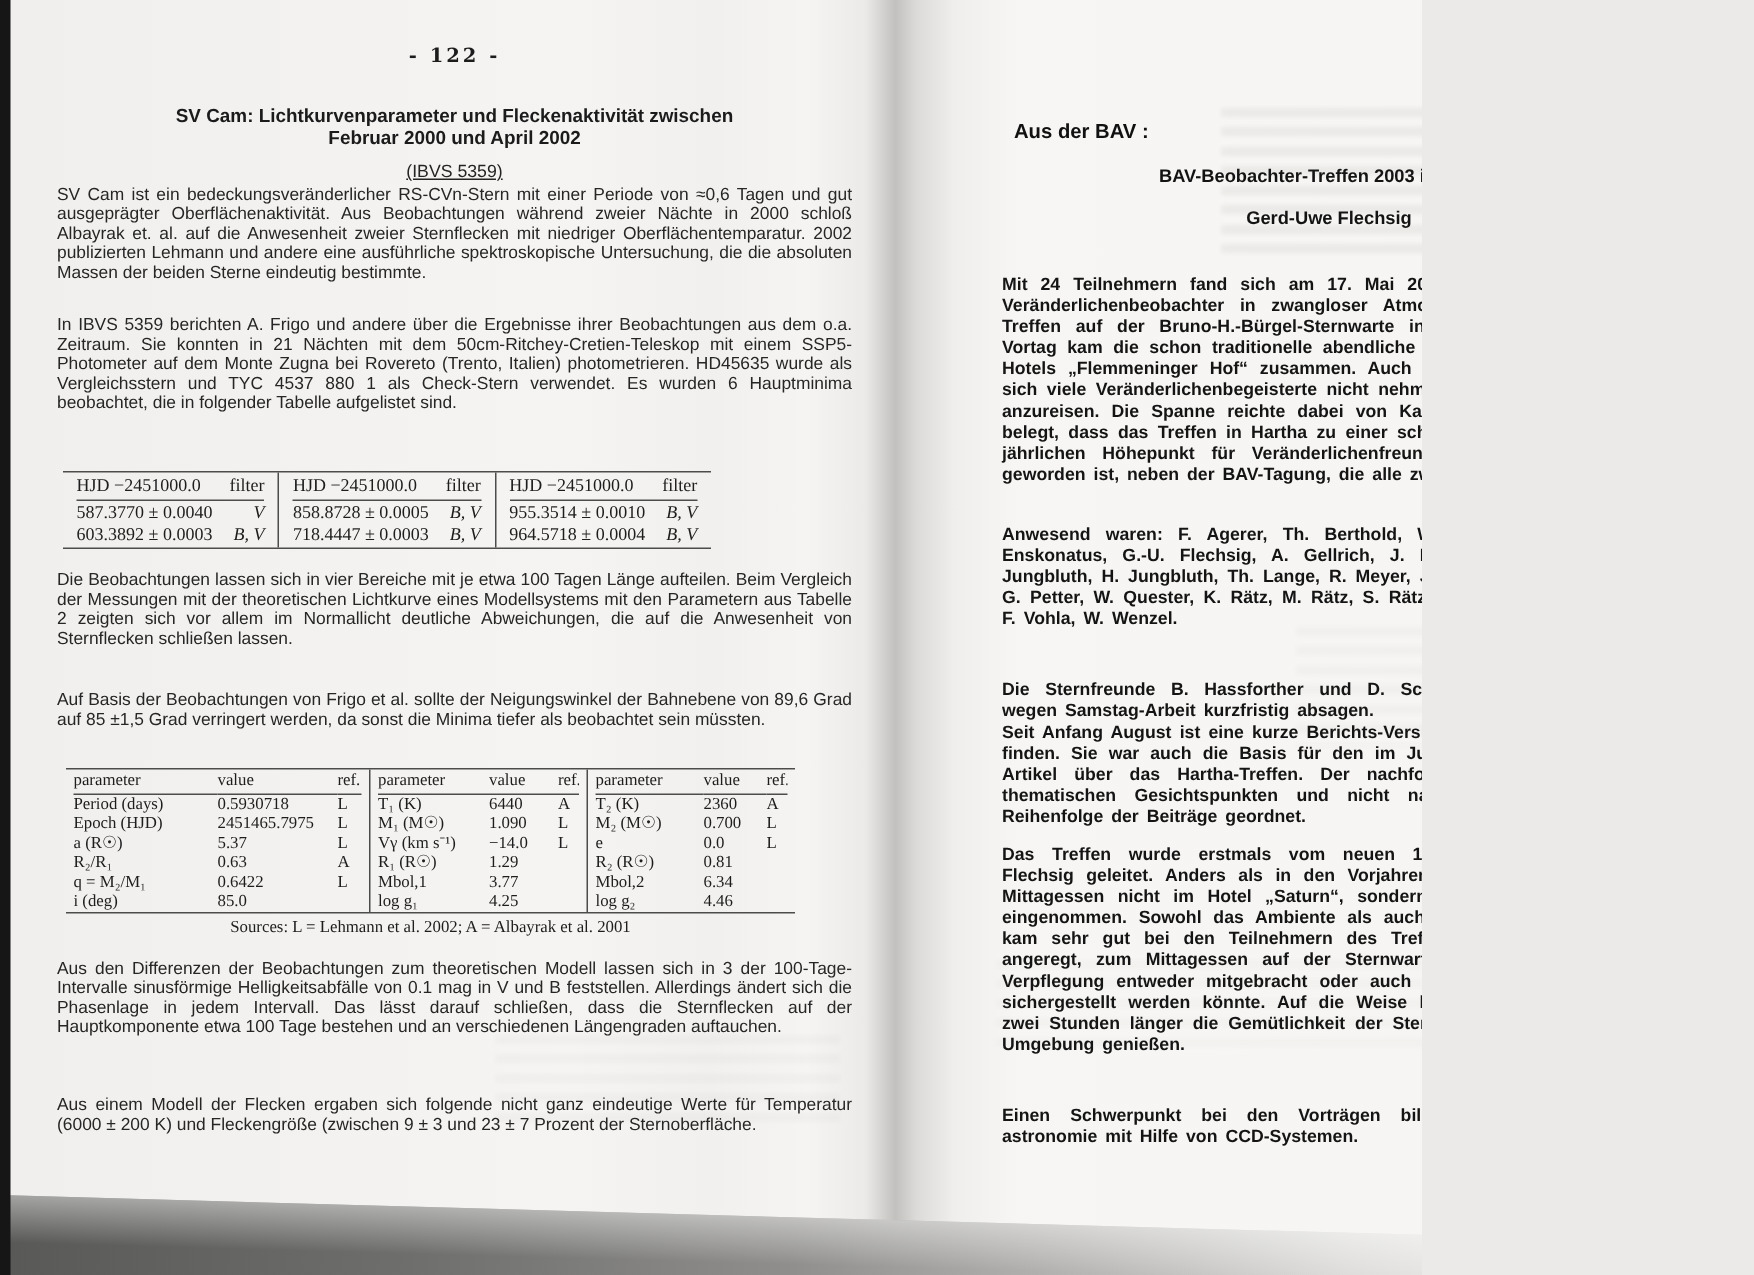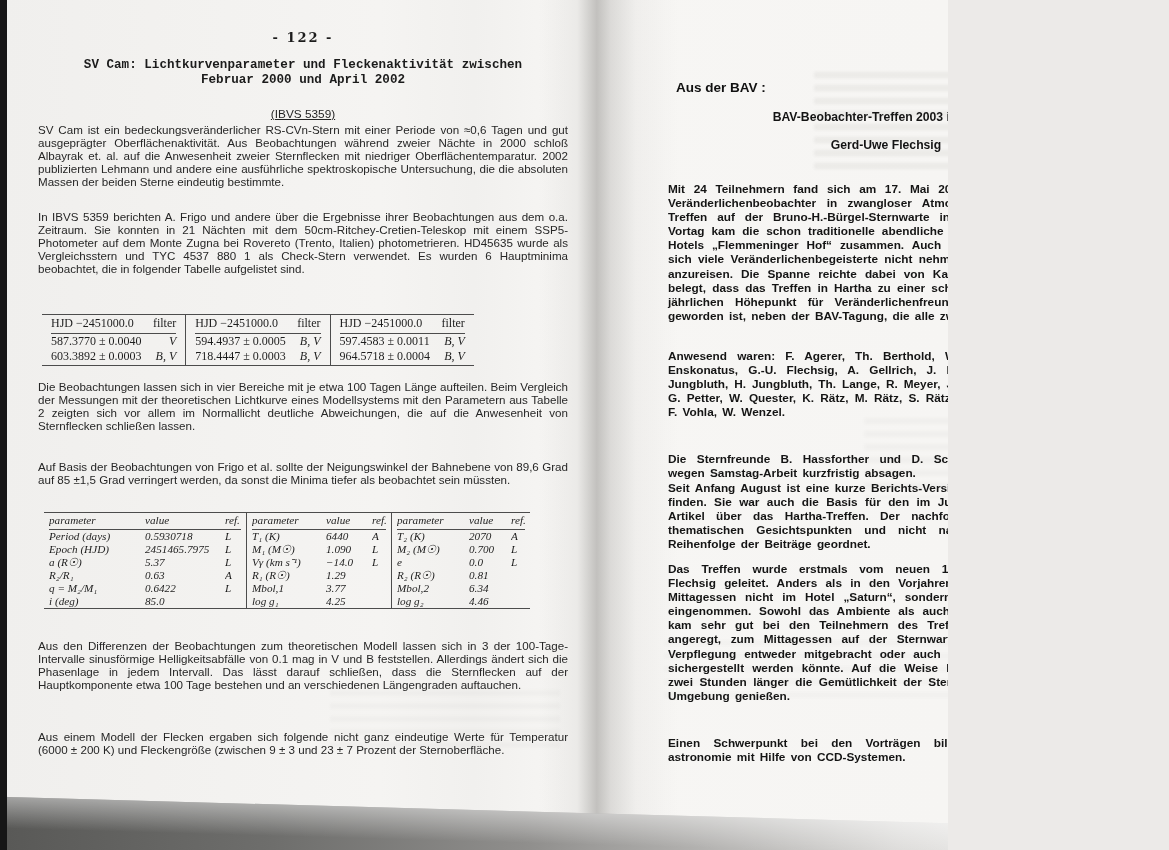--- a/index.html
+++ b/index.html
@@ -33,38 +33,38 @@
   .mgroup{padding:0 9px;}
   .mgroup + .mgroup{border-left:1px solid #4c4c4c;}
   .mrow{display:flex;justify-content:space-between;align-items:baseline;padding:1px 0;line-height:13.5px;}
   .mrow.mhead{border-bottom:1px solid #4c4c4c;padding:2px 0;}
   .mv{white-space:nowrap;}
   .mf{font-style:italic;margin-left:14px;white-space:nowrap;}
   .mhead .mf{font-style:normal;}
   
   .ptwrap{position:absolute;left:14px;}
   .ptable{display:flex;font-family:"Liberation Serif",serif;font-size:11.2px;color:#1d1d1d;
-        border-top:1px solid #4c4c4c;border-bottom:1px solid #4c4c4c;font-style:italic;}
+        border-top:1px solid #4c4c4c;border-bottom:1px solid #4c4c4c;}
   .pgroup{display:grid;padding:0 5px;align-content:start;}
   .pgroup + .pgroup{border-left:1px solid #4c4c4c;}
   .pg1{grid-template-columns:96px 80px 16px;}
   .pg2{grid-template-columns:74px 46px 14px;}
   .pg3{grid-template-columns:72px 42px 14px;}
   .pc{line-height:13px;white-space:nowrap;overflow:hidden;}
   .ph{border-bottom:1px solid #4c4c4c;padding:1px 0 2px;}
   .sources{font-family:"Liberation Serif",serif;font-size:11.2px;text-align:center;color:#1d1d1d;margin-top:3px;width:100%;}
 </style>
 </head>
 <body>
 
 <div class="scan">
 
   <div class="page page-left">
     <div class="blk pagenum" style="top:30px;">-  122  -</div>
-    <div class="blk ltitle" style="top:58px;font-family:Liberation Mono, monospace;">
+    <div class="blk ltitle" style="top:70px;">
       <div>SV Cam: Lichtkurvenparameter und Fleckenaktivität zwischen</div>
       <div>Februar 2000 und April 2002</div>
     </div>
     <div class="blk lsub" style="top:107px;text-decoration:underline;">(IBVS 5359)</div>
     <div class="blk lpar" style="top:124px;">SV Cam ist ein bedeckungsveränderlicher RS-CVn-Stern mit einer Periode von ≈0,6 Tagen und gut ausgeprägter Oberflächenaktivität. Aus Beobachtungen während zweier Nächte in 2000 schloß Albayrak et. al. auf die Anwesenheit zweier Sternflecken mit niedriger Oberflächentemparatur. 2002 publizierten Lehmann und andere eine ausführliche spektroskopische Untersuchung, die die absoluten Massen der beiden Sterne eindeutig bestimmte.</div>
     <div class="blk lpar" style="top:211px;">In IBVS 5359 berichten A. Frigo und andere über die Ergebnisse ihrer Beobachtungen aus dem o.a. Zeitraum. Sie konnten in 21 Nächten mit dem 50cm-Ritchey-Cretien-Teleskop mit einem SSP5-Photometer auf dem Monte Zugna bei Rovereto (Trento, Italien) photometrieren. HD45635 wurde als Vergleichsstern und TYC 4537 880 1 als Check-Stern verwendet. Es wurden 6 Hauptminima beobachtet, die in folgender Tabelle aufgelistet sind.</div>
 
     <div class="mtable" style="top:314px;">
       <div class="mgroup">
         <div class="mrow mhead">
@@ -79,35 +79,35 @@
           <span class="mv">603.3892  ± 0.0003</span>
           <span class="mf">B, V</span>
         </div>
       </div>
       <div class="mgroup">
         <div class="mrow mhead">
           <span class="mv">HJD −2451000.0</span>
           <span class="mf">filter</span>
         </div>
         <div class="mrow">
-          <span class="mv">594.4937  ± 0.0005</span>
+          <span class="mv">858.8728  ± 0.0005</span>
           <span class="mf">B, V</span>
         </div>
         <div class="mrow">
           <span class="mv">718.4447  ± 0.0003</span>
           <span class="mf">B, V</span>
         </div>
       </div>
       <div class="mgroup">
         <div class="mrow mhead">
           <span class="mv">HJD −2451000.0</span>
           <span class="mf">filter</span>
         </div>
         <div class="mrow">
-          <span class="mv">597.4583  ± 0.0011</span>
+          <span class="mv">955.3514  ± 0.0010</span>
           <span class="mf">B, V</span>
         </div>
         <div class="mrow">
           <span class="mv">964.5718  ± 0.0004</span>
           <span class="mf">B, V</span>
         </div>
       </div>
     </div>
 
     <div class="blk lpar" style="top:381px;">Die Beobachtungen lassen sich in vier Bereiche mit je etwa 100 Tagen Länge aufteilen. Beim Vergleich der Messungen mit der theoretischen Lichtkurve eines Modellsystems mit den Parametern aus Tabelle 2 zeigten sich vor allem im Normallicht deutliche Abweichungen, die auf die Anwesenheit von Sternflecken schließen lassen.</div>
@@ -159,39 +159,40 @@
           <span class="pc"></span>
           <span class="pc">log g₁</span>
           <span class="pc">4.25</span>
           <span class="pc"></span>
         </div>
         <div class="pgroup pg3">
           <span class="pc ph">parameter</span>
           <span class="pc ph">value</span>
           <span class="pc ph">ref.</span>
           <span class="pc">T₂ (K)</span>
-          <span class="pc">2070</span>
+          <span class="pc">2360</span>
           <span class="pc">A</span>
           <span class="pc">M₂ (M☉)</span>
           <span class="pc">0.700</span>
           <span class="pc">L</span>
           <span class="pc">e</span>
           <span class="pc">0.0</span>
           <span class="pc">L</span>
           <span class="pc">R₂ (R☉)</span>
           <span class="pc">0.81</span>
           <span class="pc"></span>
           <span class="pc">Mbol,2</span>
           <span class="pc">6.34</span>
           <span class="pc"></span>
           <span class="pc">log g₂</span>
           <span class="pc">4.46</span>
           <span class="pc"></span>
         </div>
       </div>
+      <div class="sources">Sources: L = Lehmann et al. 2002; A = Albayrak et al. 2001</div>
     </div>
 
     <div class="blk lpar" style="top:640px;">Aus den Differenzen der Beobachtungen zum theoretischen Modell lassen sich in 3 der 100-Tage-Intervalle sinusförmige Helligkeitsabfälle von 0.1 mag in V und B feststellen. Allerdings ändert sich die Phasenlage in jedem Intervall. Das lässt darauf schließen, dass die Sternflecken auf der Hauptkomponente etwa 100 Tage bestehen und an verschiedenen Längengraden auftauchen.</div>
     <div class="blk lpar" style="top:731px;">Aus einem Modell der Flecken ergaben sich folgende nicht ganz eindeutige Werte für Temperatur (6000 ± 200 K) und Fleckengröße (zwischen 9 ± 3 und 23 ± 7 Prozent der Sternoberfläche.</div>
     <div class="ghost" style="left:300px;top:690px;width:230px;height:60px;opacity:0.18;"></div>
   </div>
 
   <div class="page page-right">
     <div class="blk rhead" style="top:80px;left:12px;">Aus der BAV :</div>
     <div class="blk rtitle" style="top:110px;">BAV-Beobachter-Treffen 2003 in Hartha</div>

